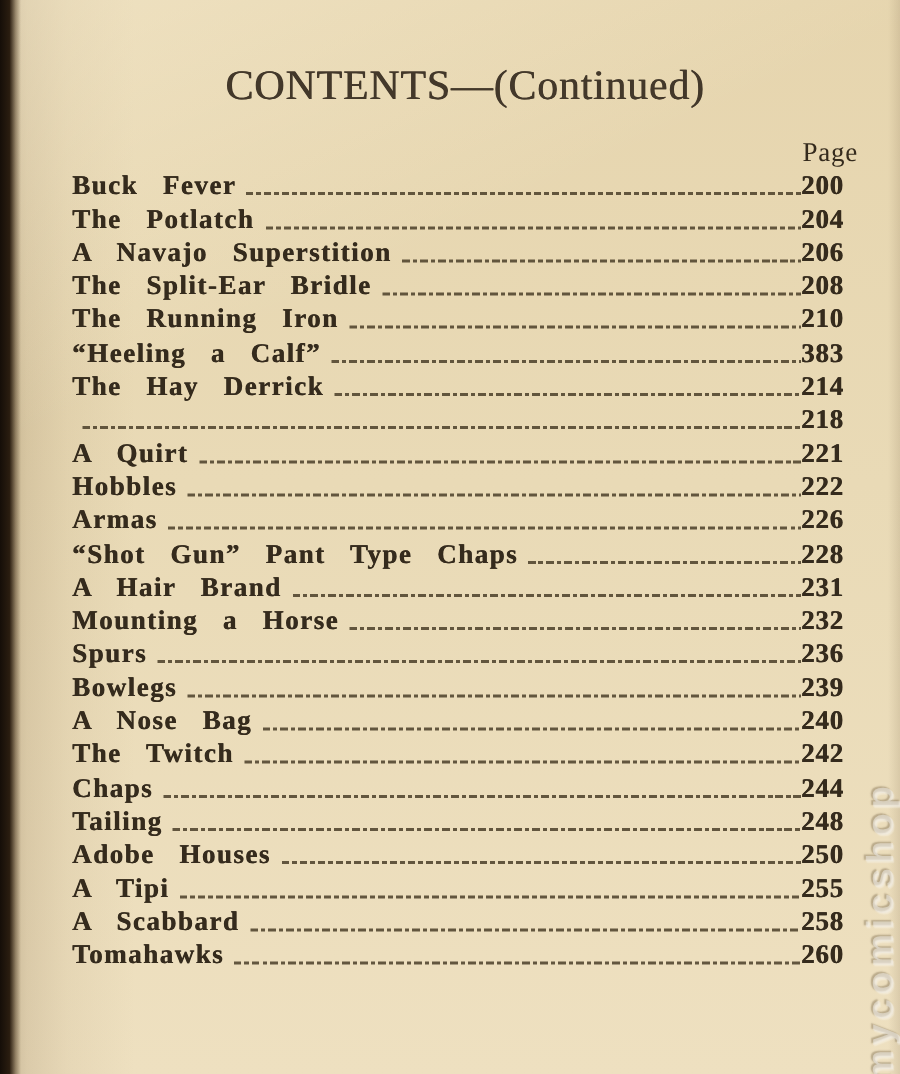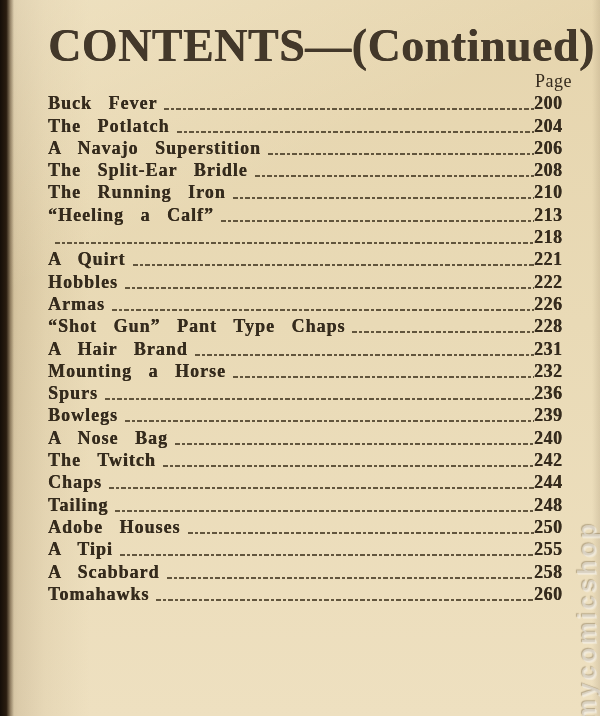--- a/index.html
+++ b/index.html
@@ -30,24 +30,24 @@
     right: 0; top: 0; bottom: 0;
     width: 8px;
     background: linear-gradient(270deg, rgba(130,110,80,0.18), rgba(130,110,80,0));
   }
   .page {
     position: relative;
     padding: 24px 28px 0 48px;
     color: #3a3021;
   }
   .toc-heading {
-    margin: 0;
+    margin: 12px;
     text-align: center;
-    font-size: 46px;
-    font-weight: 700;
+    font-size: 28px;
+    font-weight: 400;
     letter-spacing: 0.5px;
     line-height: 44px;
     color: #43382a;
     text-shadow: 0.4px 0 0 currentColor;
     white-space: nowrap;
   }
   .page-col-header {
     text-align: right;
     font-size: 18px;
     font-weight: 400;
@@ -148,21 +148,26 @@
       <span class="toc-page">208</span>
     </div>
       <div class="toc-row">
       <span class="toc-title">The Running Iron</span>
       <span class="toc-leader"></span>
       <span class="toc-page">210</span>
     </div>
       <div class="toc-row">
       <span class="toc-title">“Heeling a Calf”</span>
       <span class="toc-leader"></span>
-      <span class="toc-page">213</span>
+      <span class="toc-page">383</span>
+    </div>
+      <div class="toc-row">
+      <span class="toc-title">The Hay Derrick</span>
+      <span class="toc-leader"></span>
+      <span class="toc-page">214</span>
     </div>
       <div class="toc-row">
       <span class="toc-leader"></span>
       <span class="toc-page">218</span>
     </div>
       <div class="toc-row">
       <span class="toc-title">A Quirt</span>
       <span class="toc-leader"></span>
       <span class="toc-page">221</span>
     </div>

